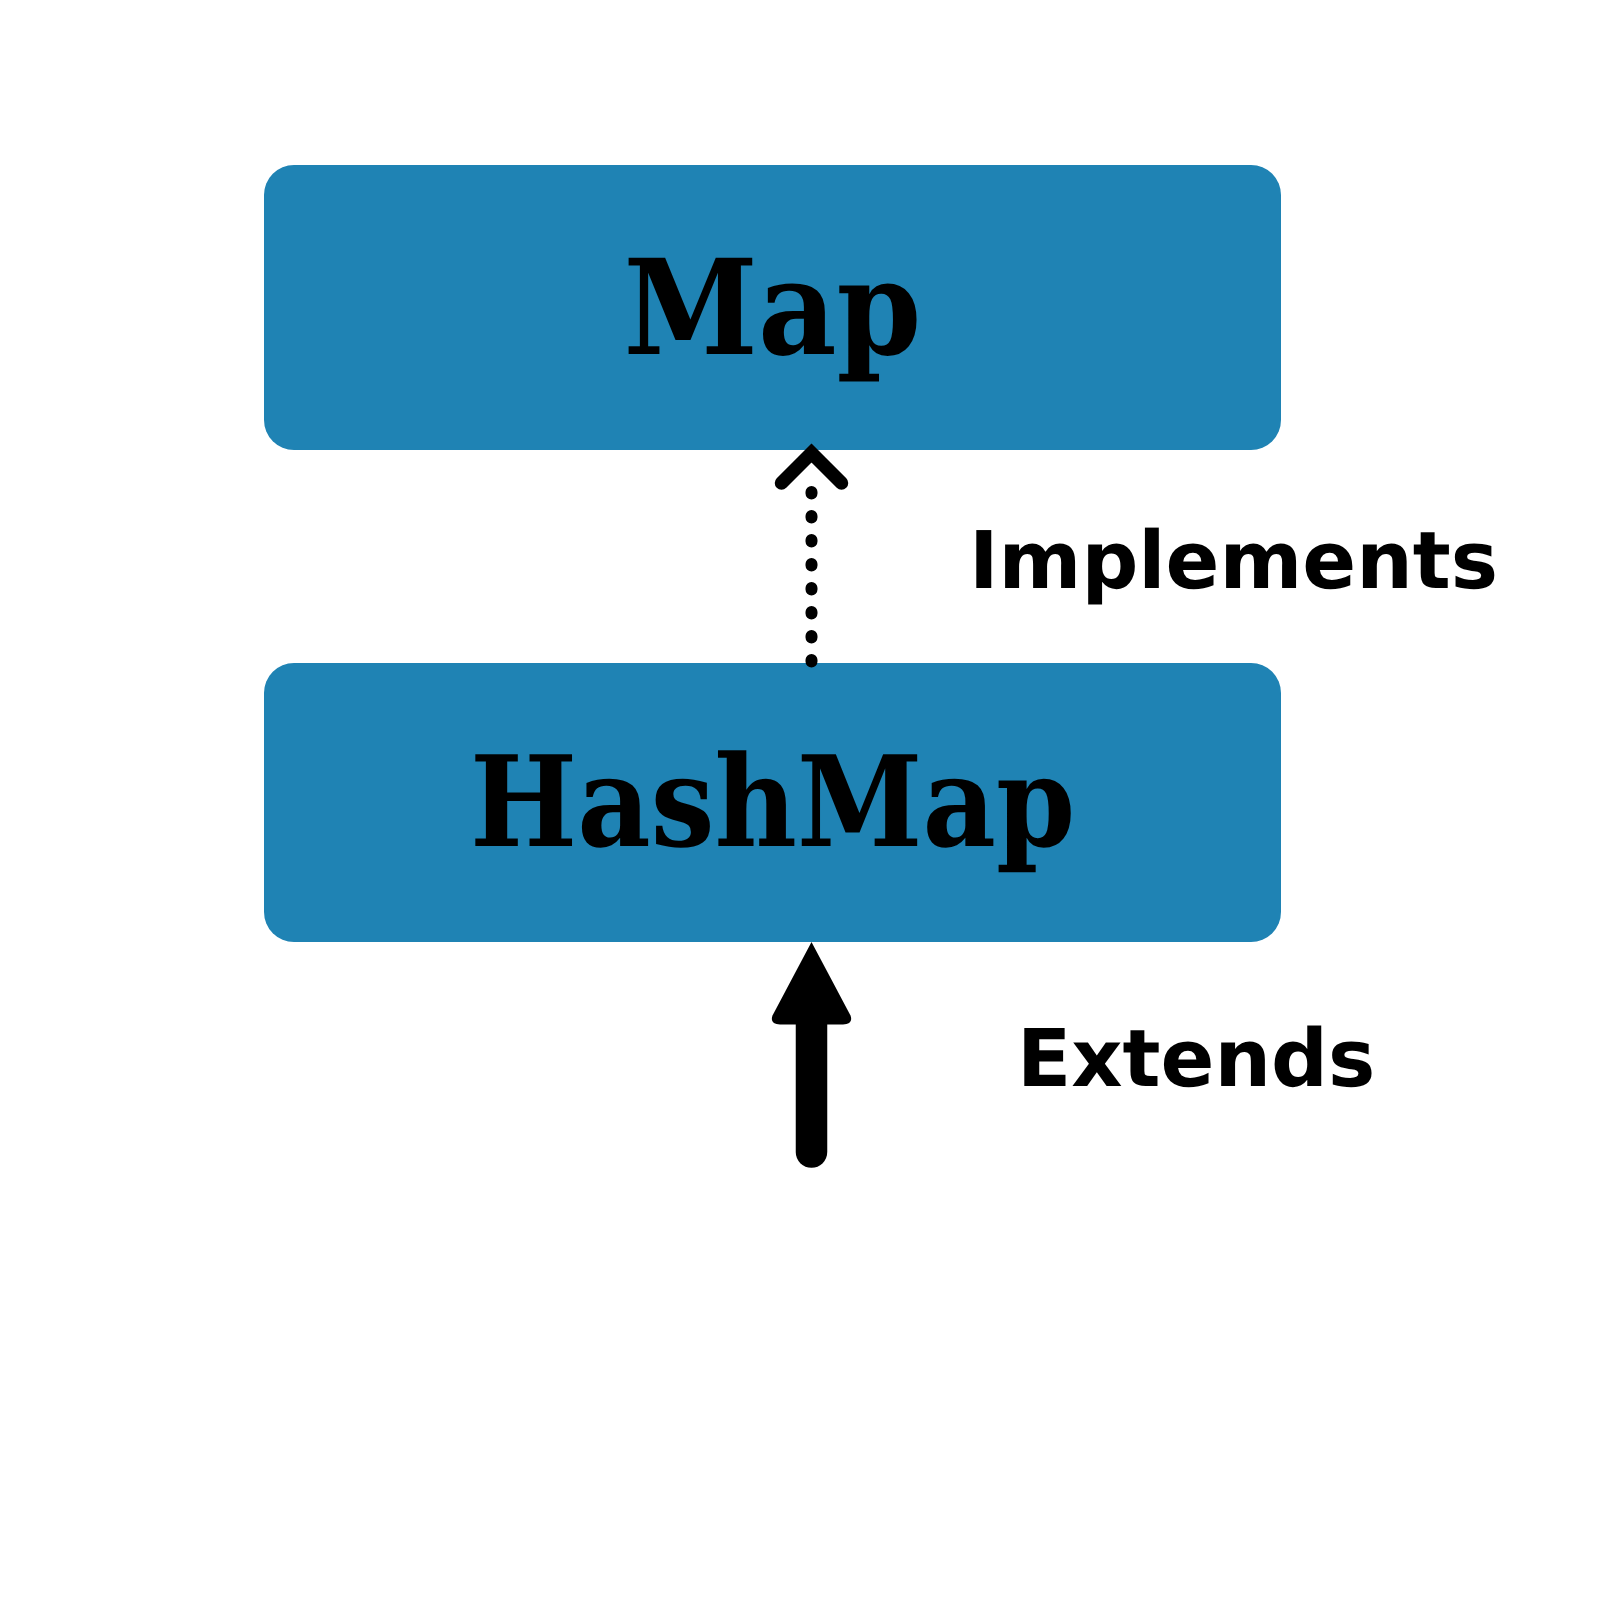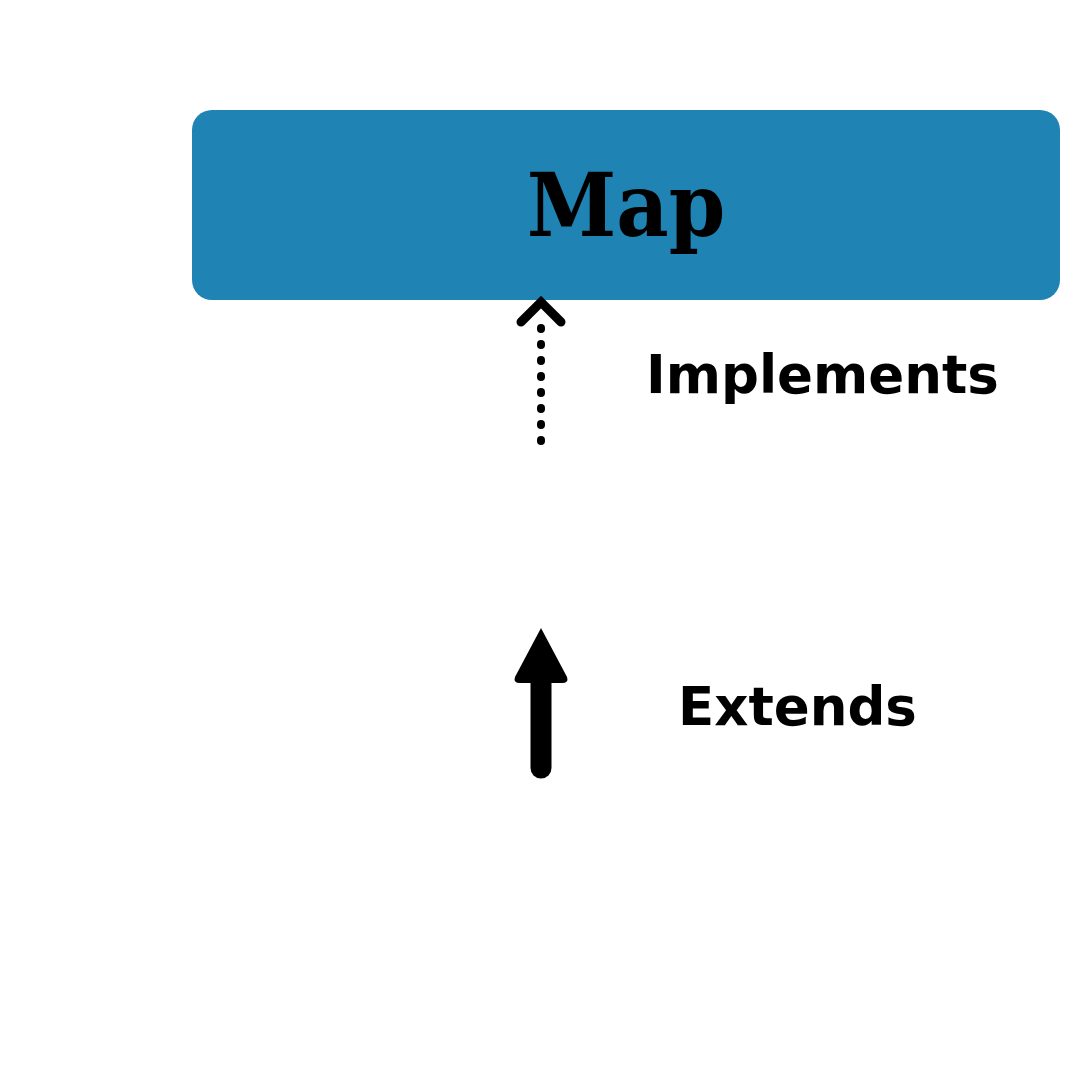--- a/index.html
+++ b/index.html
@@ -19,22 +19,22 @@
     position: absolute;
     left: 0;
     top: 0;
     width: 1080px;
     height: 1080px;
   }
 
   
   .node {
     position: absolute;
-    left: 192px;
-    width: 868px;
+    left: 176px;
+    width: 678px;
     border-radius: 20px;
     background: #1f83b4;
     display: flex;
     align-items: center;
     justify-content: center;
     box-sizing: border-box;
   }
   .node-label {
     font-family: "DejaVu Serif", "Liberation Serif", serif;
     font-weight: bold;
@@ -104,20 +104,23 @@
 </style>
 </head>
 <body>
 
 <div id="diagram">
 
   <div class="node" id="node-map">
     <span class="node-label">Map</span>
   </div>
 
+  <div class="node" id="node-hashmap">
+    <span class="node-label">HashMap</span>
+  </div>
 
 
   <svg id="connectors" viewBox="0 0 1080 1080">
 
     <g>
       <line x1="541" y1="441" x2="541" y2="325" stroke="#000000" stroke-width="8" stroke-linecap="round" stroke-dasharray="1 15"></line>
       <polyline points="521,322 541,302 561,322" fill="none" stroke="#000000" stroke-width="9" stroke-linecap="round" stroke-linejoin="miter"></polyline>
     </g>
 
     <g>

